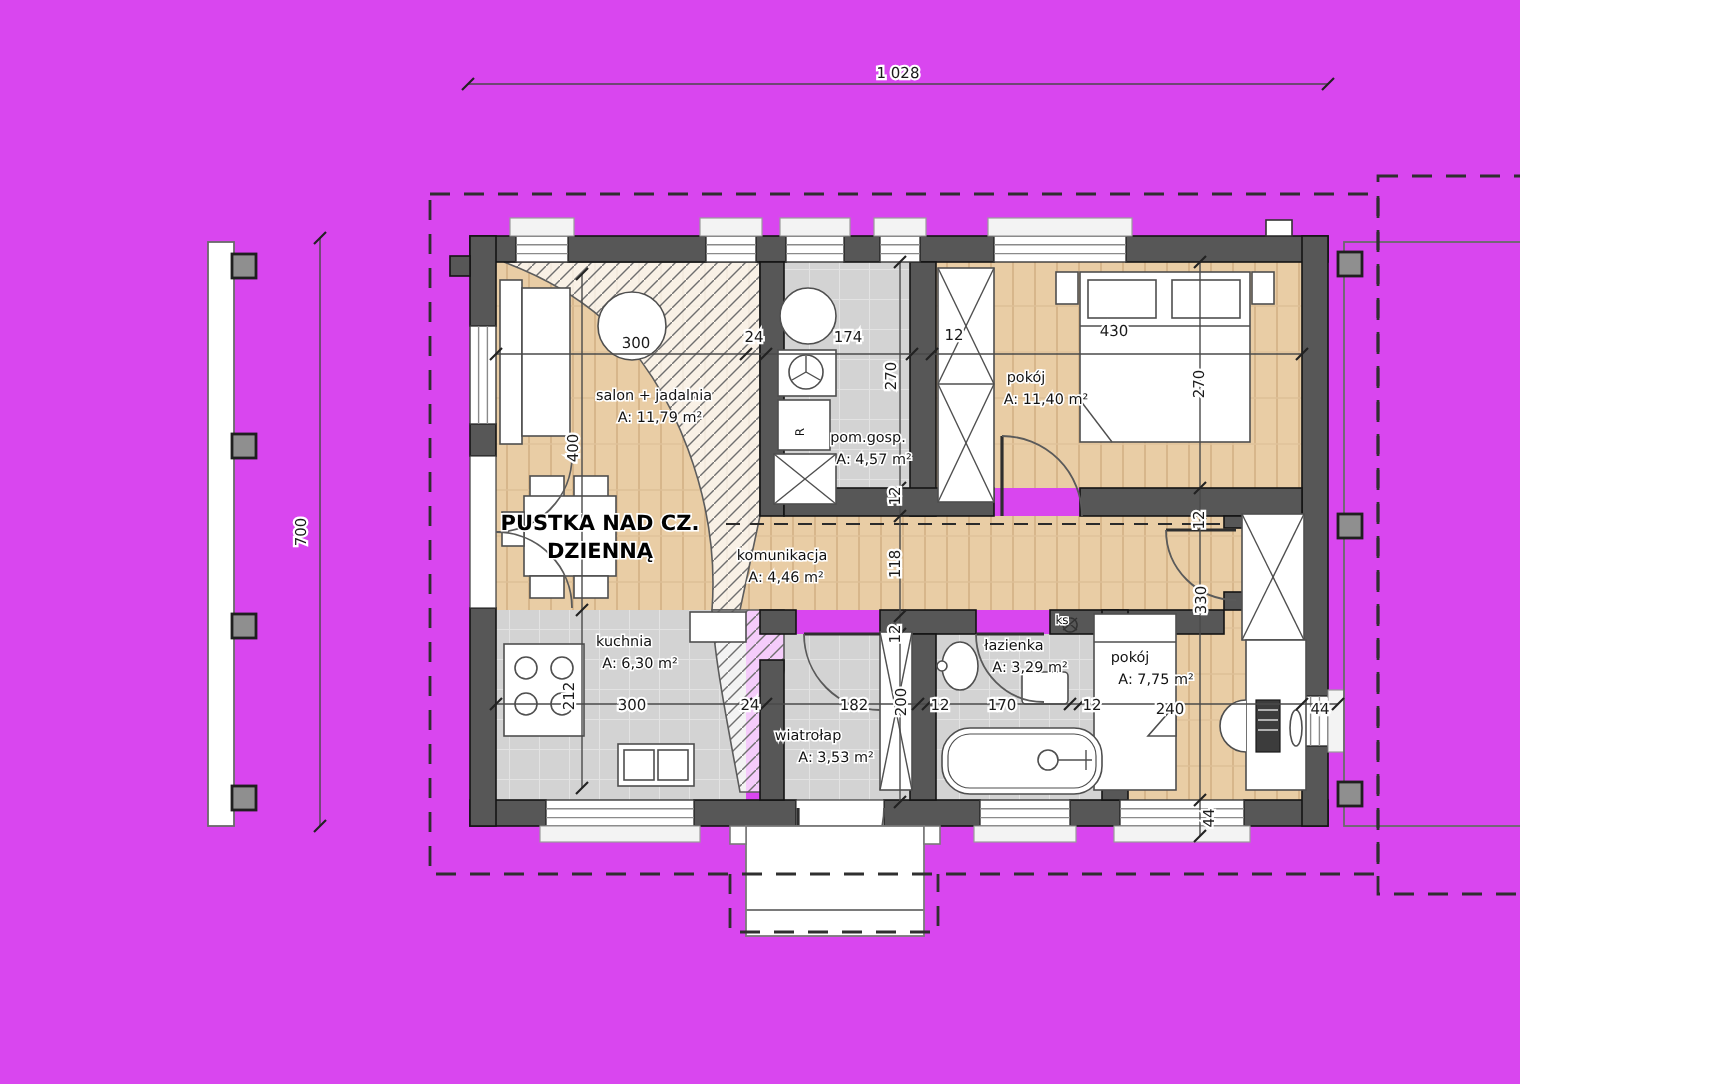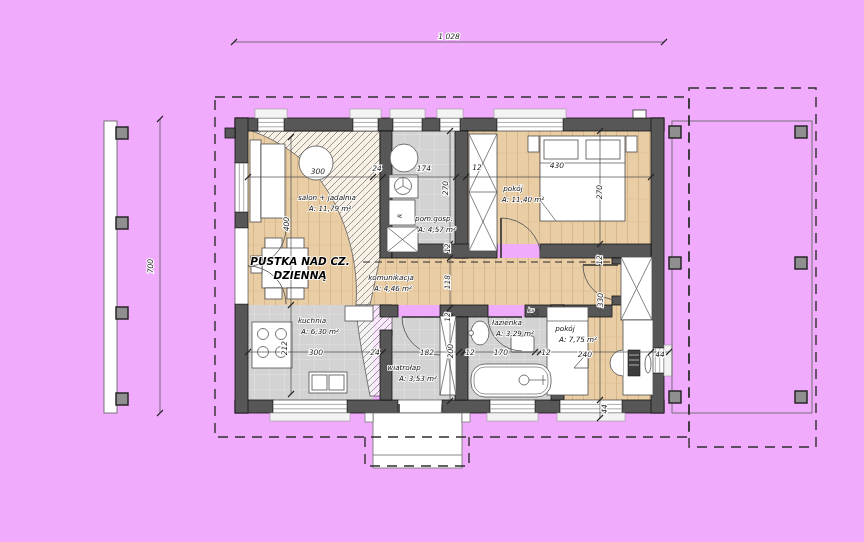--- a/index.html
+++ b/index.html
@@ -1,16 +1,16 @@
 <!DOCTYPE html>
 <html><head>
 <meta charset="utf-8">
 <style>
   html,body{margin:0;padding:0;background:#ffffff;}
-  .stage{position:relative;width:864px;height:542px;background:#f0abfc;overflow:hidden;font-style:italic;}
+  .stage{position:relative;width:760px;height:542px;background:#d946ef;overflow:hidden;}
   svg{position:absolute;left:0;top:0;}
   text{font-family:"DejaVu Sans",sans-serif;text-anchor:middle;}
   .room{font-size:7.2px;fill:#111;paint-order:stroke;stroke:#ffffff;stroke-width:1.6px;}
   .dim{font-size:7.5px;fill:#1a1a1a;paint-order:stroke;stroke:#ffffff;stroke-width:2.2px;}
   .pustka{font-size:10.5px;font-weight:bold;fill:#000;paint-order:stroke;stroke:#ffffff;stroke-width:1.6px;}
   .tiny{font-size:6px;fill:#111;paint-order:stroke;stroke:#ffffff;stroke-width:1.4px;}
   .wall{fill:#575757;stroke:#141414;stroke-width:0.8;}
   .winr{fill:#ffffff;stroke:#3a3a3a;stroke-width:0.7;}
   .glz{stroke:#8a8a8a;stroke-width:0.7;}
   .furn{fill:#ffffff;stroke:#4f4f4f;stroke-width:0.8;}

